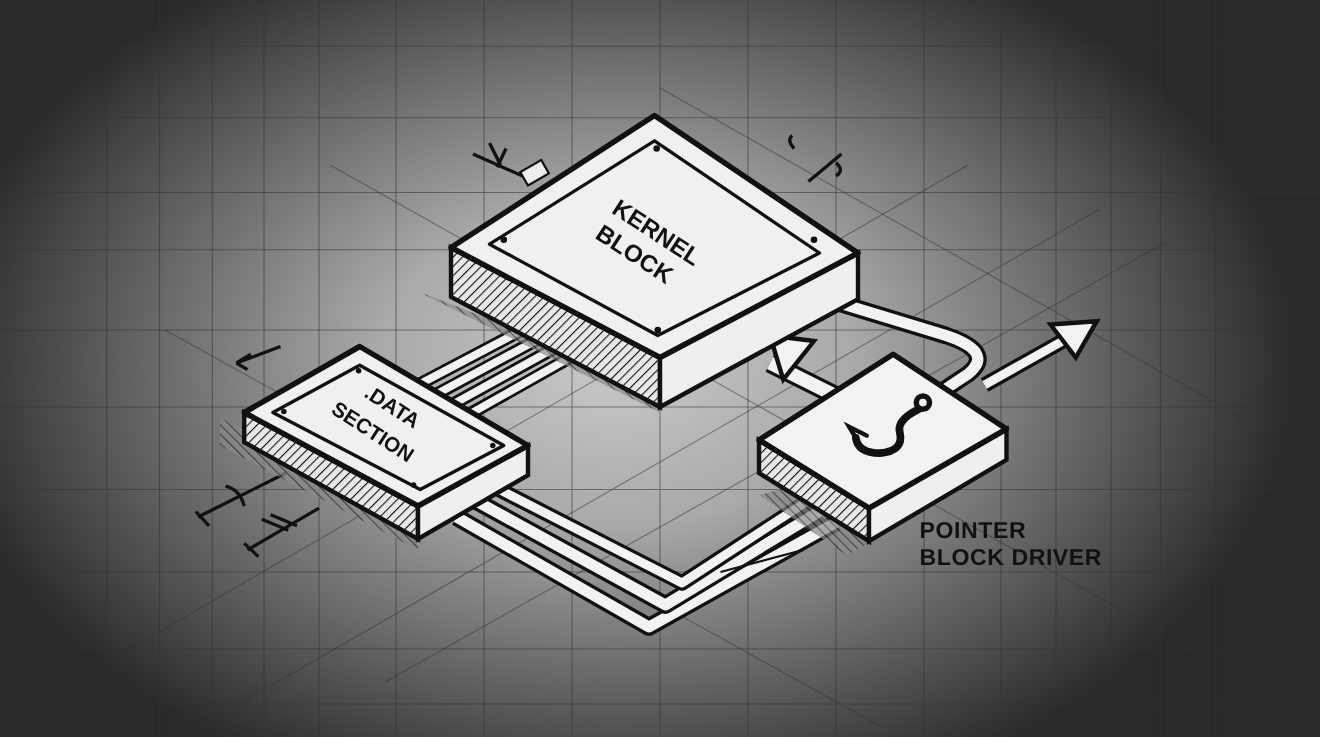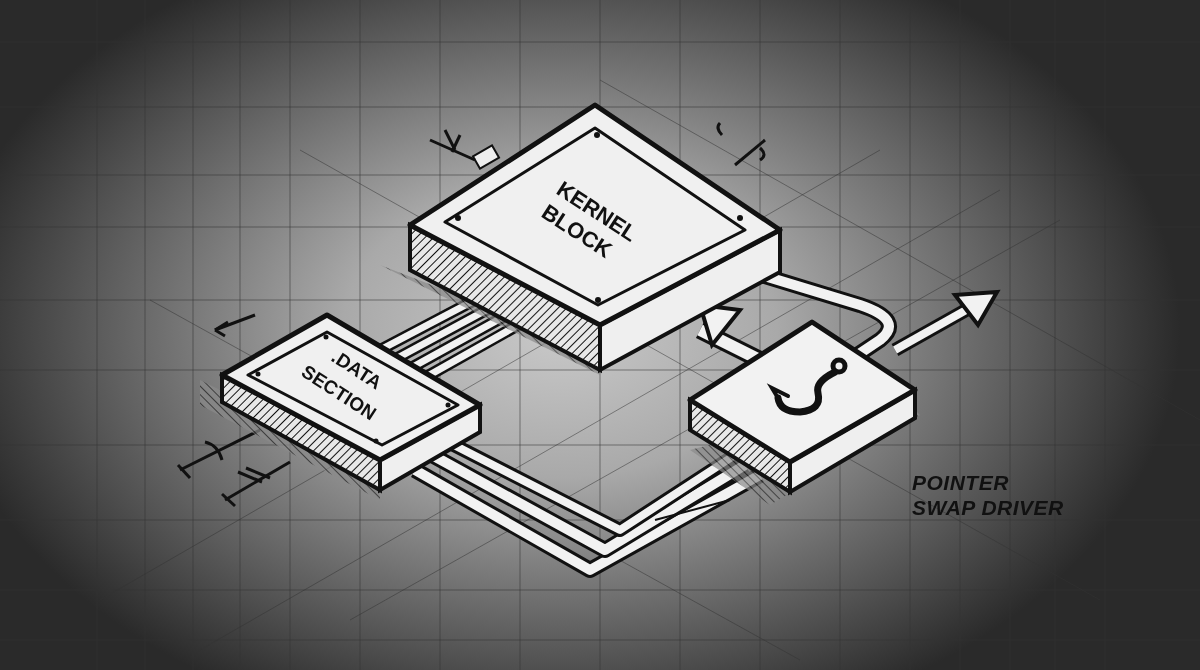--- a/index.html
+++ b/index.html
@@ -1,21 +1,21 @@
 <!DOCTYPE html>
 <html><head>
 <meta charset="utf-8">
 <style>
   html, body { margin: 0; padding: 0; }
   body { width: 1200px; height: 670px; overflow: hidden; background: #1a1a1a; font-family: "Liberation Sans", sans-serif; }
   #stage { position: relative; width: 1200px; height: 670px; overflow: hidden;
     background: radial-gradient(ellipse 620px 420px at 560px 330px, #c9c9c9 0%, #a9a9a9 35%, #6e6e6e 65%, #2a2a2a 100%); }
   svg { position: absolute; left: 0; top: 0; }
   .lbl { font-family: "Liberation Sans", sans-serif; font-weight: 700; fill: #111; }
-  .caption { position: absolute; left: 912px; top: 470px; font-family: "Liberation Sans", sans-serif; font-weight: 700; font-size: 21px; line-height: 25px; color: #111; letter-spacing: 0.5px; font-style: italic; }
+  .caption { position: absolute; left: 836px; top: 470px; font-family: "Liberation Sans", sans-serif; font-weight: 700; font-size: 21px; line-height: 25px; color: #111; letter-spacing: 0.5px; }
 </style>
 </head>
 <body>
 
 <div id="stage">
 <svg width="1200" height="670" viewBox="0 0 1200 670">
   <defs>
     <pattern id="hatch" width="6" height="6" patternUnits="userSpaceOnUse" patternTransform="rotate(45)">
       <rect width="6" height="6" fill="#e8e8e8"></rect>
       <line x1="0" y1="0" x2="0" y2="6" stroke="#111" stroke-width="2"></line>
@@ -154,15 +154,15 @@
     <polygon points="690,400 812,322 915,390 790,462" fill="#f2f2f2" stroke="#111" stroke-width="5" stroke-linejoin="round"></polygon>
     <g stroke="#111" stroke-width="7" fill="none" stroke-linecap="round">
       <circle cx="839" cy="366" r="6" stroke-width="5"></circle>
       <path d="M835 372 Q815 382 818 393 Q822 410 800 412 Q780 412 778 398"></path>
       <path d="M778 398 L772 388 L788 396" stroke-width="4"></path>
     </g>
   </g>
 </svg>
 <div class="caption">
   <div>POINTER</div>
-  <div>SWAP DRIVER</div>
+  <div>BLOCK DRIVER</div>
 </div>
 </div>
 
 </body></html>

